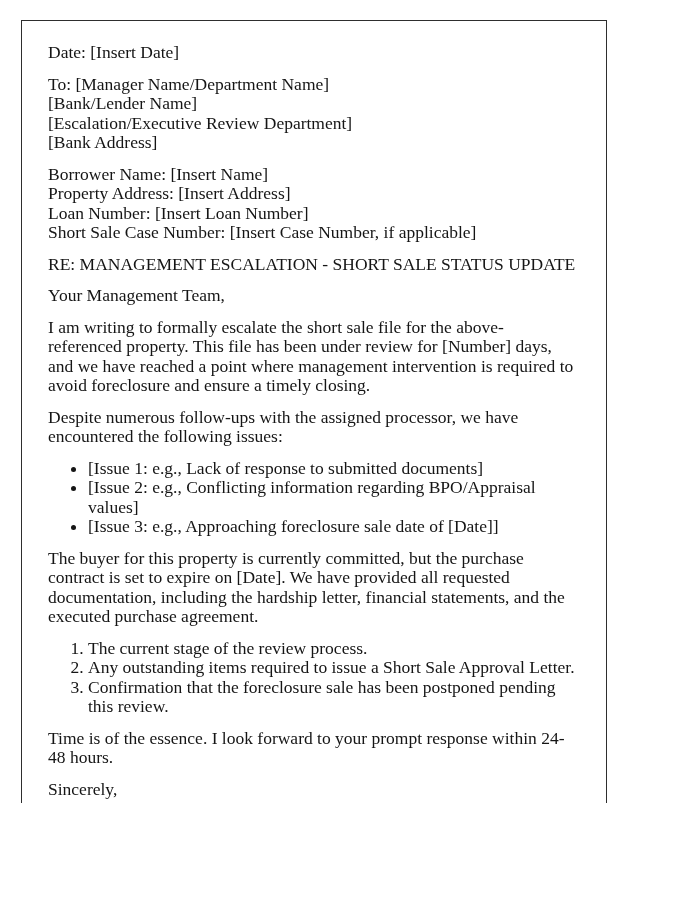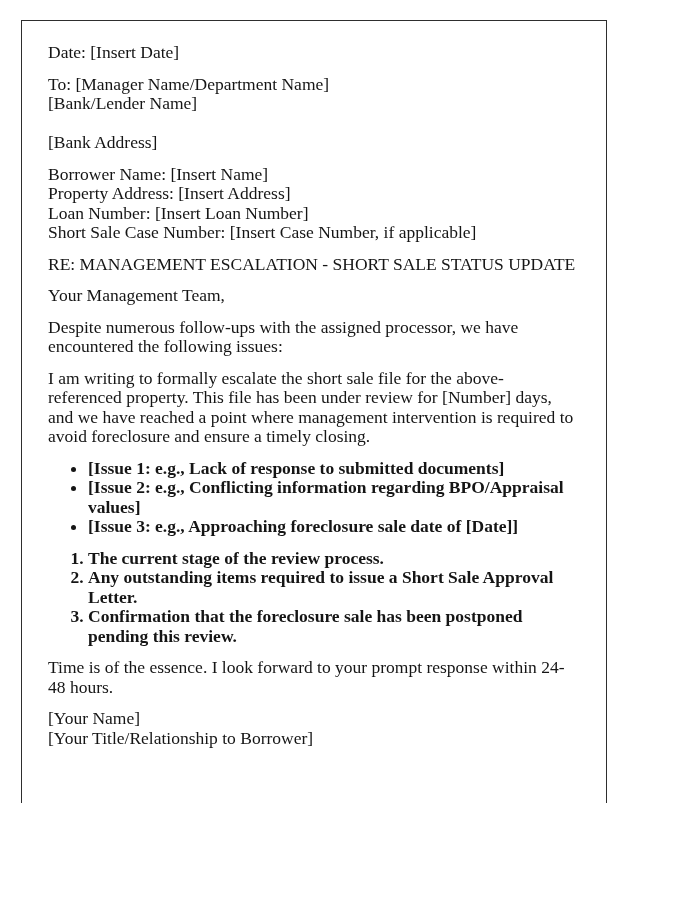--- a/index.html
+++ b/index.html
@@ -28,68 +28,69 @@
     color: #151515;
     background: #ffffff;
   }
   .letter-box p {
     margin: 12px 0;
     padding: 0;
   }
   .letter-box ul, .letter-box ol {
     margin: 12px 0;
     padding: 0 0 0 40px;
-    font-weight: bold;
   }
   .letter-box li {
     margin: 0;
     padding: 0;
   }
 </style>
 </head>
 <body>
 
 <div class="page">
   <div class="letter-box">
 
     <p>Date: [Insert Date]</p>
 
     <p><span>To: [Manager Name/Department Name]</span><br>
       <span>[Bank/Lender Name]</span><br>
-      <br>
+      <span>[Escalation/Executive Review Department]</span><br>
       <span>[Bank Address]</span></p>
 
     <p><span>Borrower Name: [Insert Name]</span><br>
       <span>Property Address: [Insert Address]</span><br>
       <span>Loan Number: [Insert Loan Number]</span><br>
       <span>Short Sale Case Number: [Insert Case Number, if applicable]</span></p>
 
     <p>RE: MANAGEMENT ESCALATION - SHORT SALE STATUS UPDATE</p>
 
     <p>Your Management Team,</p>
 
+    <p>I am writing to formally escalate the short sale file for the above-referenced property. This file has been under review for [Number] days, and we have reached a point where management intervention is required to avoid foreclosure and ensure a timely closing.</p>
+
     <p>Despite numerous follow-ups with the assigned processor, we have encountered the following issues:</p>
-
-    <p>I am writing to formally escalate the short sale file for the above-referenced property. This file has been under review for [Number] days, and we have reached a point where management intervention is required to avoid foreclosure and ensure a timely closing.</p>
 
     <ul>
       <li>[Issue 1: e.g., Lack of response to submitted documents]</li>
       <li>[Issue 2: e.g., Conflicting information regarding BPO/Appraisal values]</li>
       <li>[Issue 3: e.g., Approaching foreclosure sale date of [Date]]</li>
     </ul>
 
+    <p>The buyer for this property is currently committed, but the purchase contract is set to expire on [Date]. We have provided all requested documentation, including the hardship letter, financial statements, and the executed purchase agreement.</p>
 
 
     <ol>
       <li>The current stage of the review process.</li>
       <li>Any outstanding items required to issue a Short Sale Approval Letter.</li>
       <li>Confirmation that the foreclosure sale has been postponed pending this review.</li>
     </ol>
 
     <p>Time is of the essence. I look forward to your prompt response within 24-48 hours.</p>
 
+    <p>Sincerely,</p>
 
     <p><span>[Your Name]</span><br>
       <span>[Your Title/Relationship to Borrower]</span><br>
       </p>
 
   </div>
 </div>
 
 </body></html>

